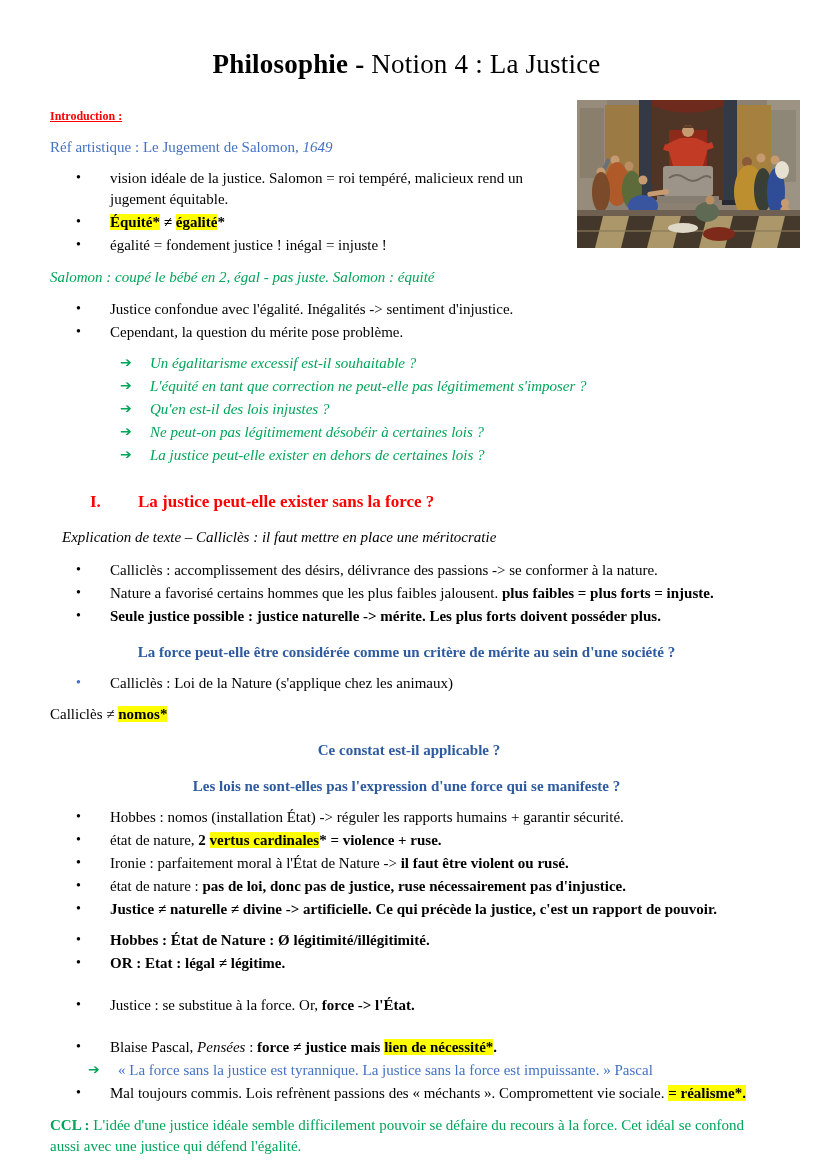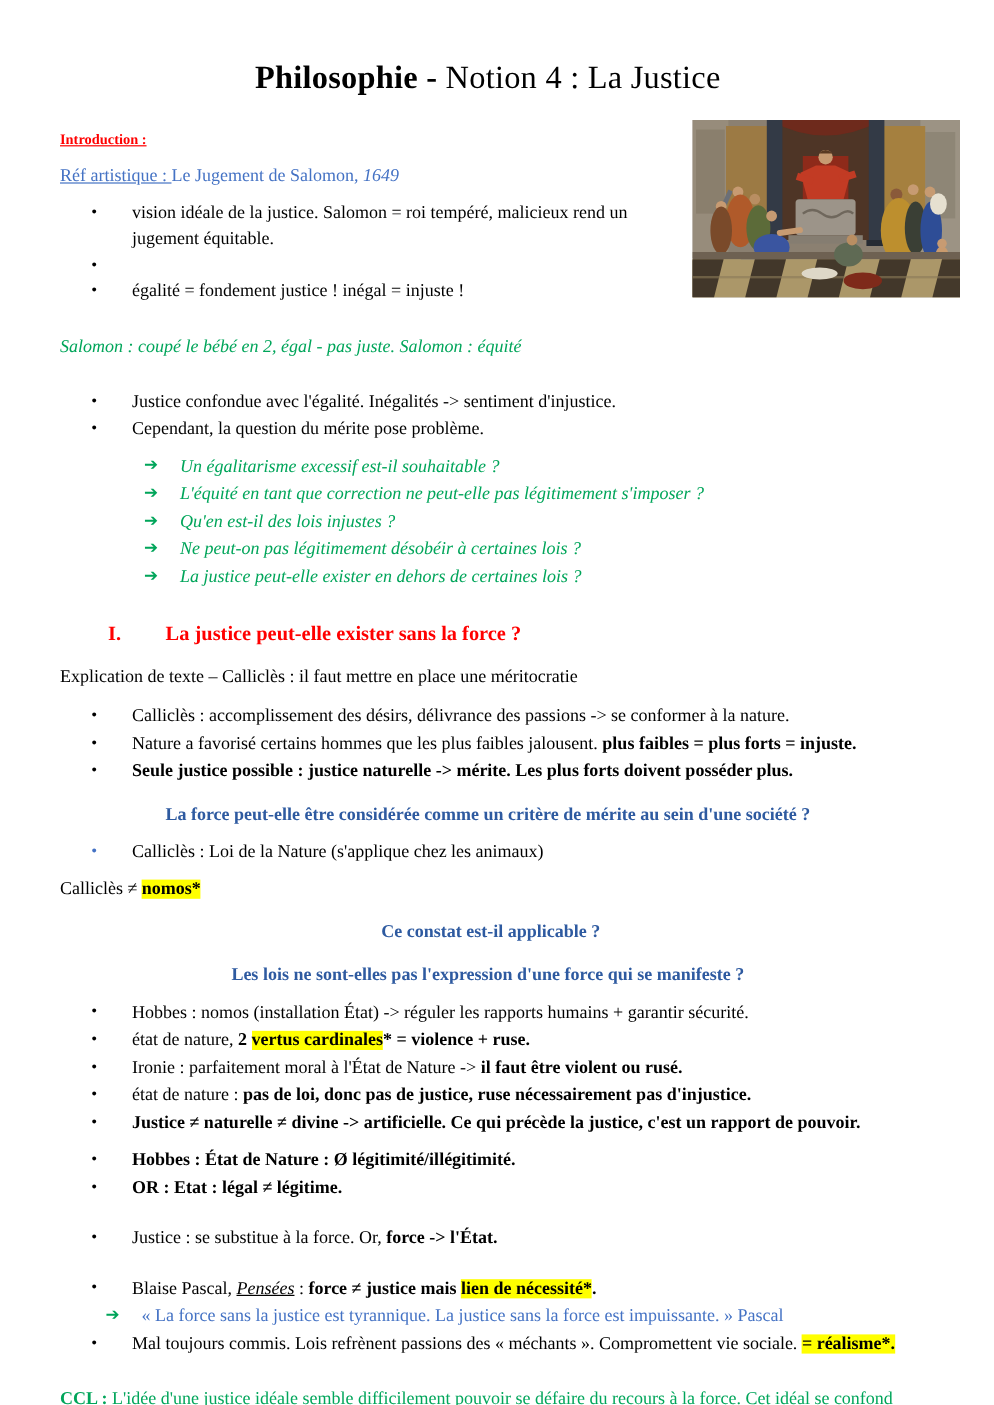--- a/index.html
+++ b/index.html
@@ -4,59 +4,60 @@
 <style>
   html,body{margin:0;padding:0;background:#ffffff;}
   .page{position:relative;width:811px;height:1171px;background:#ffffff;overflow:hidden;
         font-family:"Liberation Serif","DejaVu Serif",serif;font-size:15px;color:#000;}
   .content{padding:46px 48px 0 50px;line-height:1.4;}
   .title{text-align:center;font-size:27px;margin:0 0 24px 0;letter-spacing:.2px;}
   .line{margin:9px 0;}
   .red-h{color:#ff0000;font-weight:bold;text-decoration:underline;font-size:12px;margin:14px 0 12px;}
   .blue-h{color:#2e5aa0;font-weight:bold;margin:15px 0 10px;text-align:center;}
   .indent-sm{padding-left:5px;}
-  .italic-line{margin:12px 0;}
-  .g-para{margin:25px 0;}
+  .italic-line{font-style:italic;margin:12px 12px;}
+  .g-para{margin:11px 0;}
   .narrow{padding-right:225px;}
   .bullets{margin:10px 0;}
   .bullet{display:flex;padding-left:26px;margin:2px 0;}
   .marker{flex:none;width:34px;font-size:14px;}
   .m-blue{color:#4472c4;}
   .content-cell{flex:1;}
   .arrows{margin:4px 0;}
   .arrow-row{display:flex;padding-left:70px;margin:2px 0;}
   .arrow-row.sub{padding-left:38px;}
   .arrow-glyph{flex:none;width:30px;color:#00a55a;font-family:"DejaVu Sans",sans-serif;font-size:14px;}
   .section{display:flex;color:#ff0000;font-weight:bold;font-size:17px;margin:24px 0 14px;padding-left:40px;}
   .sec-num{flex:none;width:48px;}
   .sec-text{}
   .spacer{height:17px;}
   .s-b{font-weight:bold;}
   .s-i{font-style:italic;}
-  .s-u{text-decoration:underline;}
+  .s-u{}
   .s-hl{background:#ffff00;}
   .s-blue{color:#4472c4;}
   .s-green{color:#00a55a;}
   .painting{position:absolute;left:577px;top:100px;width:223px;height:148px;}
 </style>
 </head>
 <body>
 
 <div class="page">
   <div class="content" id="doc">
       <div class="title"><span class="s-b">Philosophie - </span><span>Notion 4 : La Justice</span></div>
       <div class="line red-h"><span>Introduction :</span></div>
       <div class="line narrow"><span class="s-blue s-u">Réf artistique : </span><span class="s-blue"> Le Jugement de Salomon, </span><span class="s-blue s-i">1649</span></div>
       <div class="bullets narrow">
         <div class="bullet">
           <span class="marker">•</span>
           <span class="content-cell"><span>vision idéale de la justice. Salomon = roi tempéré, malicieux rend un jugement équitable.</span></span>
         </div>
         <div class="bullet">
           <span class="marker">•</span>
+          <span class="content-cell"><span class="s-b s-hl">Équité*</span><span class="s-b"> ≠ </span><span class="s-b s-hl">égalité</span><span class="s-b">*</span></span>
         </div>
         <div class="bullet">
           <span class="marker">•</span>
           <span class="content-cell"><span>égalité = fondement justice ! inégal = injuste !</span></span>
         </div>
       </div>
       <div class="line narrow g-para"><span class="s-green s-i">Salomon : coupé le bébé en 2, égal - pas juste. Salomon : équité</span></div>
       <div class="bullets ">
         <div class="bullet">
           <span class="marker">•</span>

